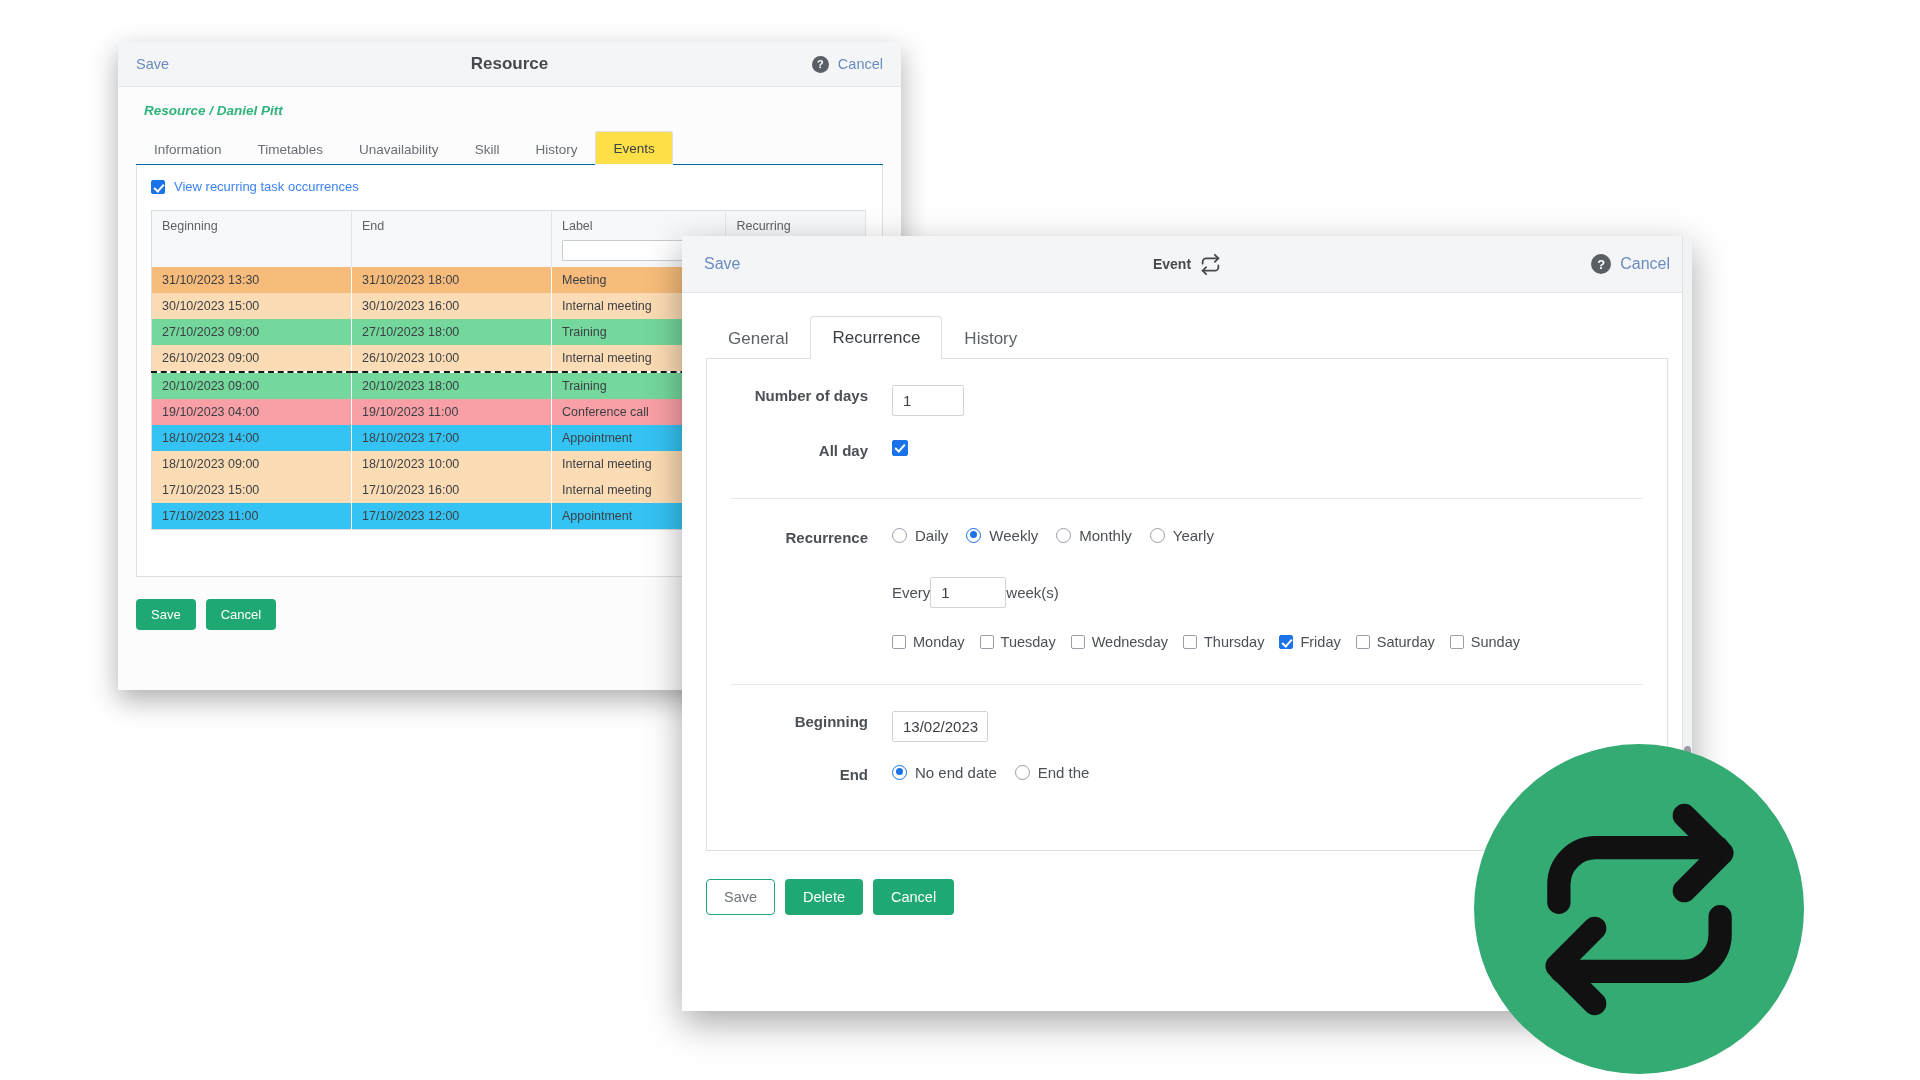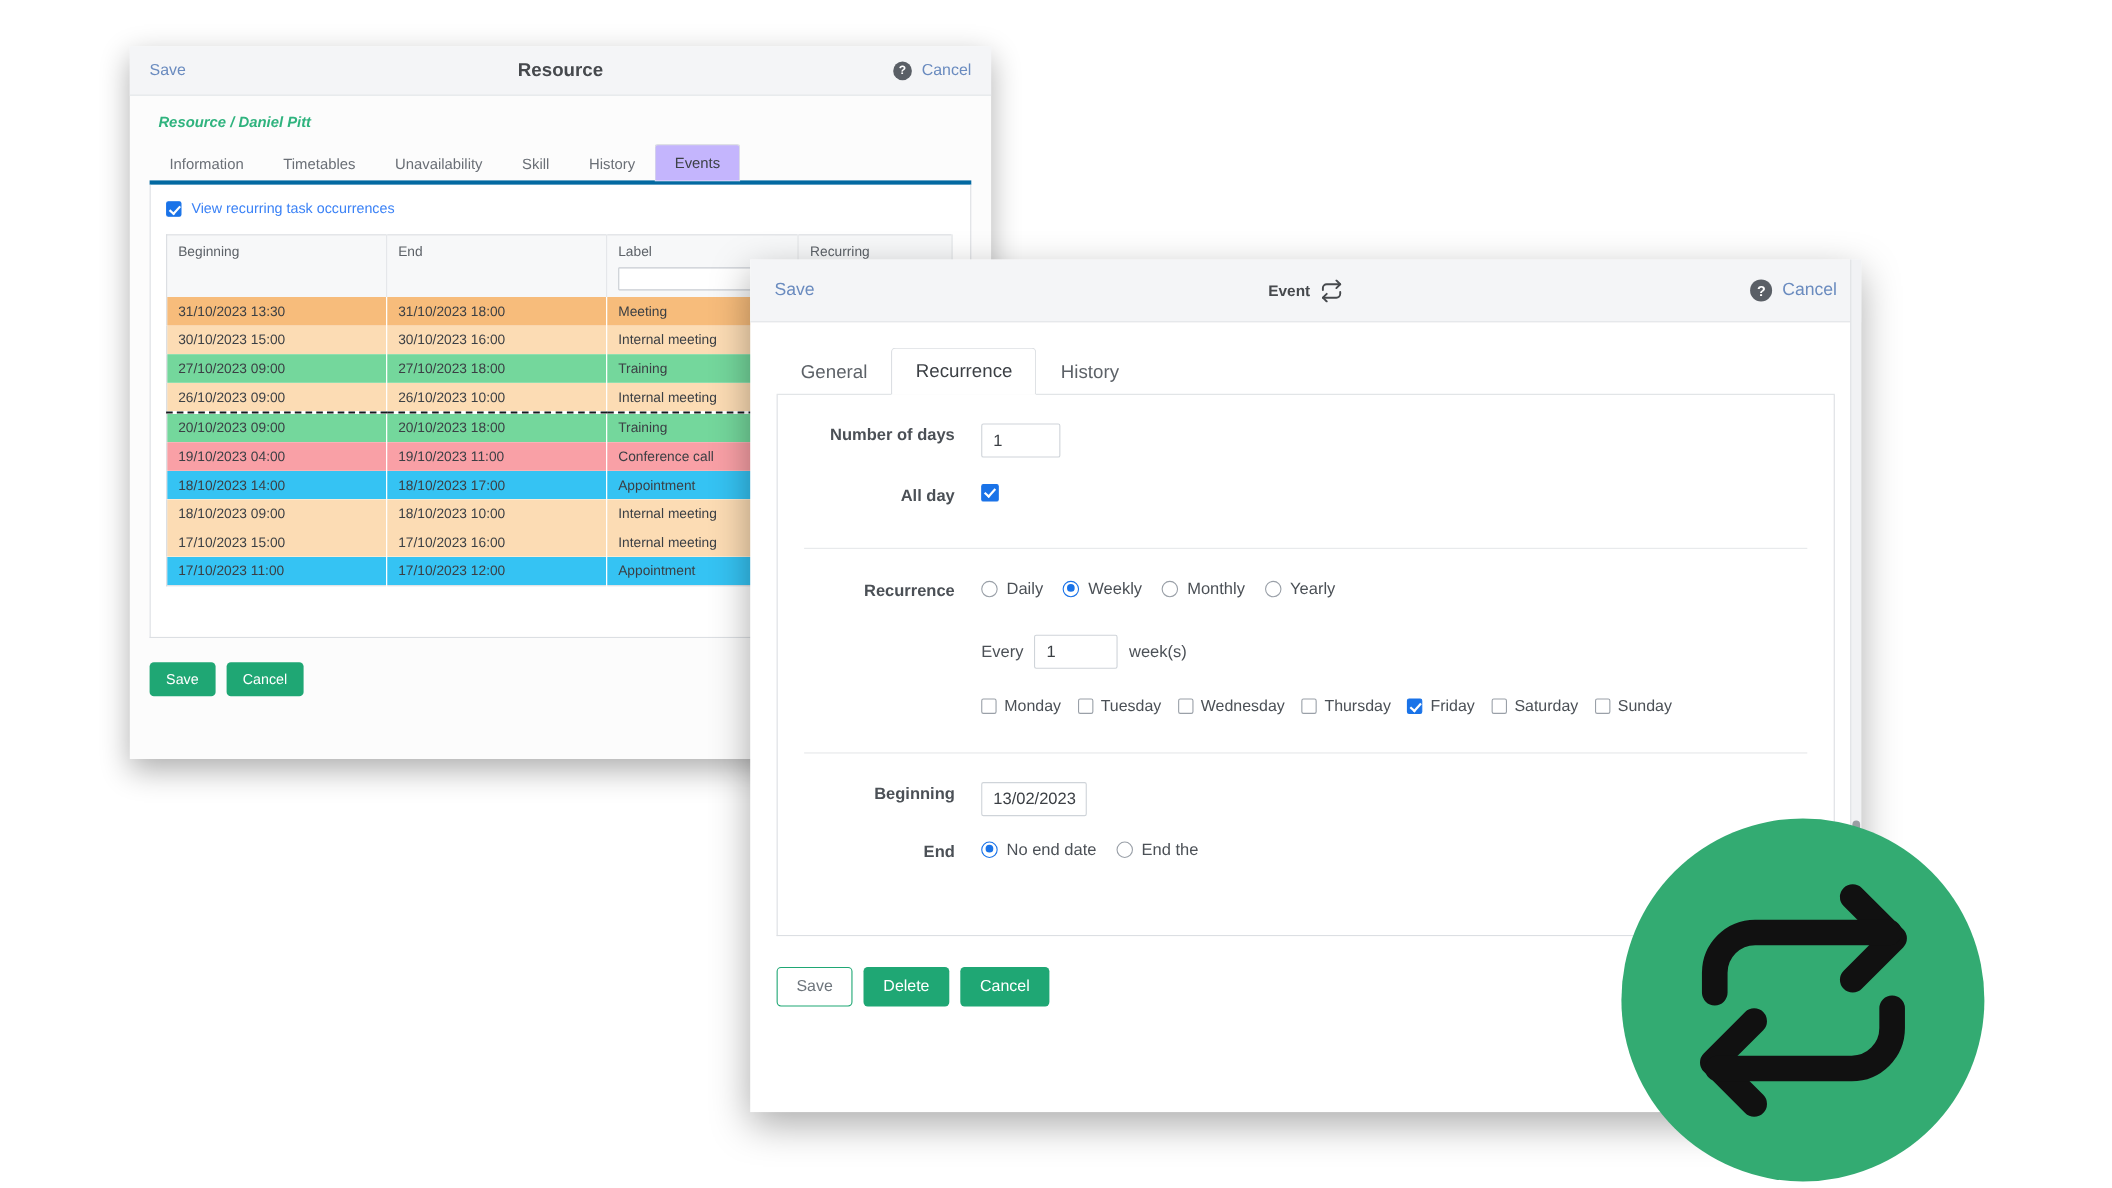--- a/index.html
+++ b/index.html
@@ -46,30 +46,30 @@
   }
   #resource-window .dlg-head{height:44px;padding:0 18px;font-size:14.5px;}
   #resource-window .dlg-title{font-size:17px;}
   #resource-window .help-badge{width:17px;height:17px;font-size:11px;}
   .breadcrumb{
     color:#2fb37e;font-style:italic;font-weight:bold;font-size:13.5px;
     padding:16px 0 0 8px;margin-left:18px;
   }
   .tabbar{
     display:flex;align-items:flex-end;
-    margin:12px 18px 0 18px;border-bottom:4px solid #0369a1;
+    margin:12px 18px 0 18px;border-bottom:1px solid #0369a1;
     position:relative;
   }
   .tabbar .tab{
     padding:9px 17px 8px 17px;font-size:13.5px;color:#6a6f76;
     border:1px solid transparent;border-bottom:none;cursor:pointer;
     background:transparent;position:relative;top:1px;
   }
   .tabbar .tab.active{
-    background:#c4b5fd;border-color:#dcdfe3;border-bottom:1px solid #ffffff;
+    background:#fde047;border-color:#dcdfe3;border-bottom:1px solid #ffffff;
     color:#3d4146;border-radius:3px 3px 0 0;
   }
   .tabpanel{
     margin:0 18px;border:1px solid #dcdfe3;border-top:none;background:#fff;
     padding:14px 14px 18px 14px;height:412px;box-sizing:border-box;
     overflow:hidden;position:relative;
   }
   .check-row{display:flex;align-items:center;gap:9px;font-size:13px;color:#3b82f6;}
 
   .cbox{
@@ -384,21 +384,21 @@
         </span>
         <span class="opt">
           <span class="radio"></span>
           <span>Yearly</span>
         </span>
       </div>
     </div>
 
     <div class="frow" style="margin-top:28px;">
       <div class="flabel"></div>
-      <div class="fctrl" style="gap:10px;">
+      <div class="fctrl" style="">
         <span style="font-size:15px;color:#4b5056;">Every</span>
         <div class="txtbox" style="width:76px;">1</div>
         <span style="font-size:15px;color:#4b5056;">week(s)</span>
       </div>
     </div>
 
     <div class="frow" style="margin-top:26px;">
       <div class="flabel"></div>
       <div class="fctrl">
         <span class="day-opt">

